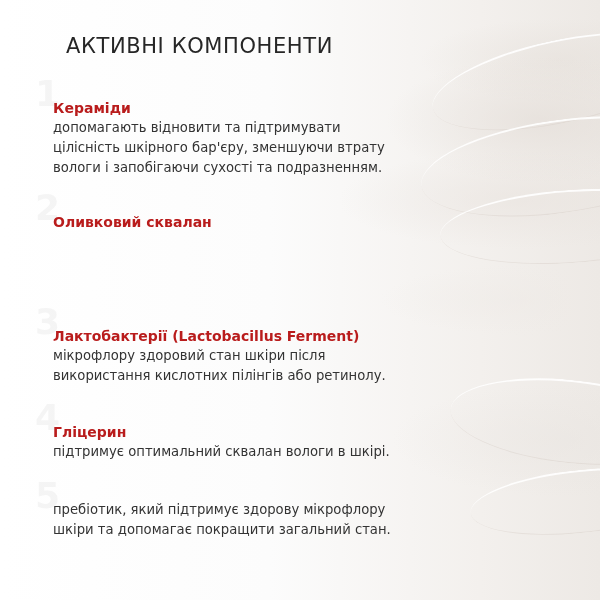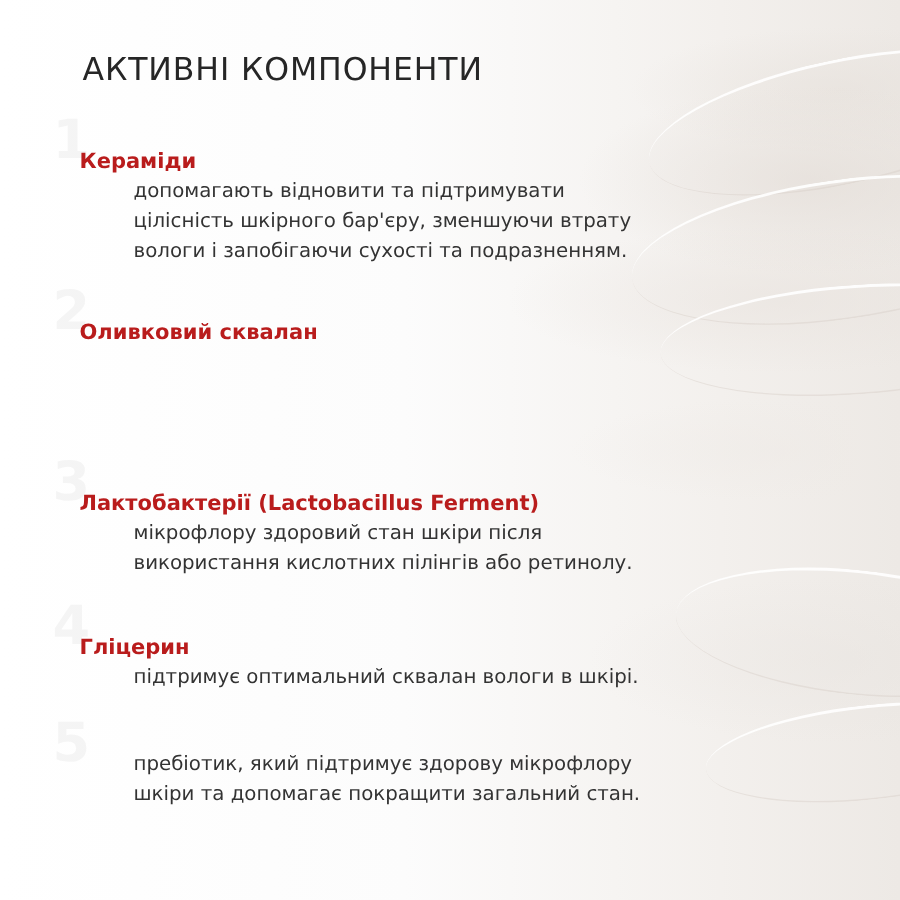--- a/index.html
+++ b/index.html
@@ -31,21 +31,21 @@
       border-radius: 50%;
       border-top: 2px solid rgba(255,255,255,0.9);
       border-bottom: 1px solid rgba(215,207,200,0.45);
     }
     .content {
       position: absolute;
       inset: 0;
     }
     .title {
       position: absolute;
-      left: 55px;
+      left: 66px;
       top: 34px;
       font-size: 21px;
       font-weight: 400;
       letter-spacing: 0.6px;
       color: #262626;
       white-space: nowrap;
     }
     .item {
       position: absolute;
       left: 53px;
@@ -68,21 +68,20 @@
       line-height: 20px;
       white-space: nowrap;
     }
     .item-desc {
       position: relative;
       font-size: 13.2px;
       font-weight: 400;
       color: #333;
       line-height: 20px;
       white-space: pre-line;
-      margin-left: 36px;
     }
   </style>
 </head>
 <body>
 
 <div class="bg">
   <div class="swirl" style="left:430px;top:40px;width:260px;height:80px;transform:rotate(-12deg);"></div>
   <div class="swirl" style="left:420px;top:120px;width:280px;height:90px;transform:rotate(-8deg);"></div>
   <div class="swirl" style="left:440px;top:190px;width:260px;height:70px;transform:rotate(-4deg);"></div>
   <div class="swirl" style="left:450px;top:380px;width:240px;height:80px;transform:rotate(6deg);"></div>

